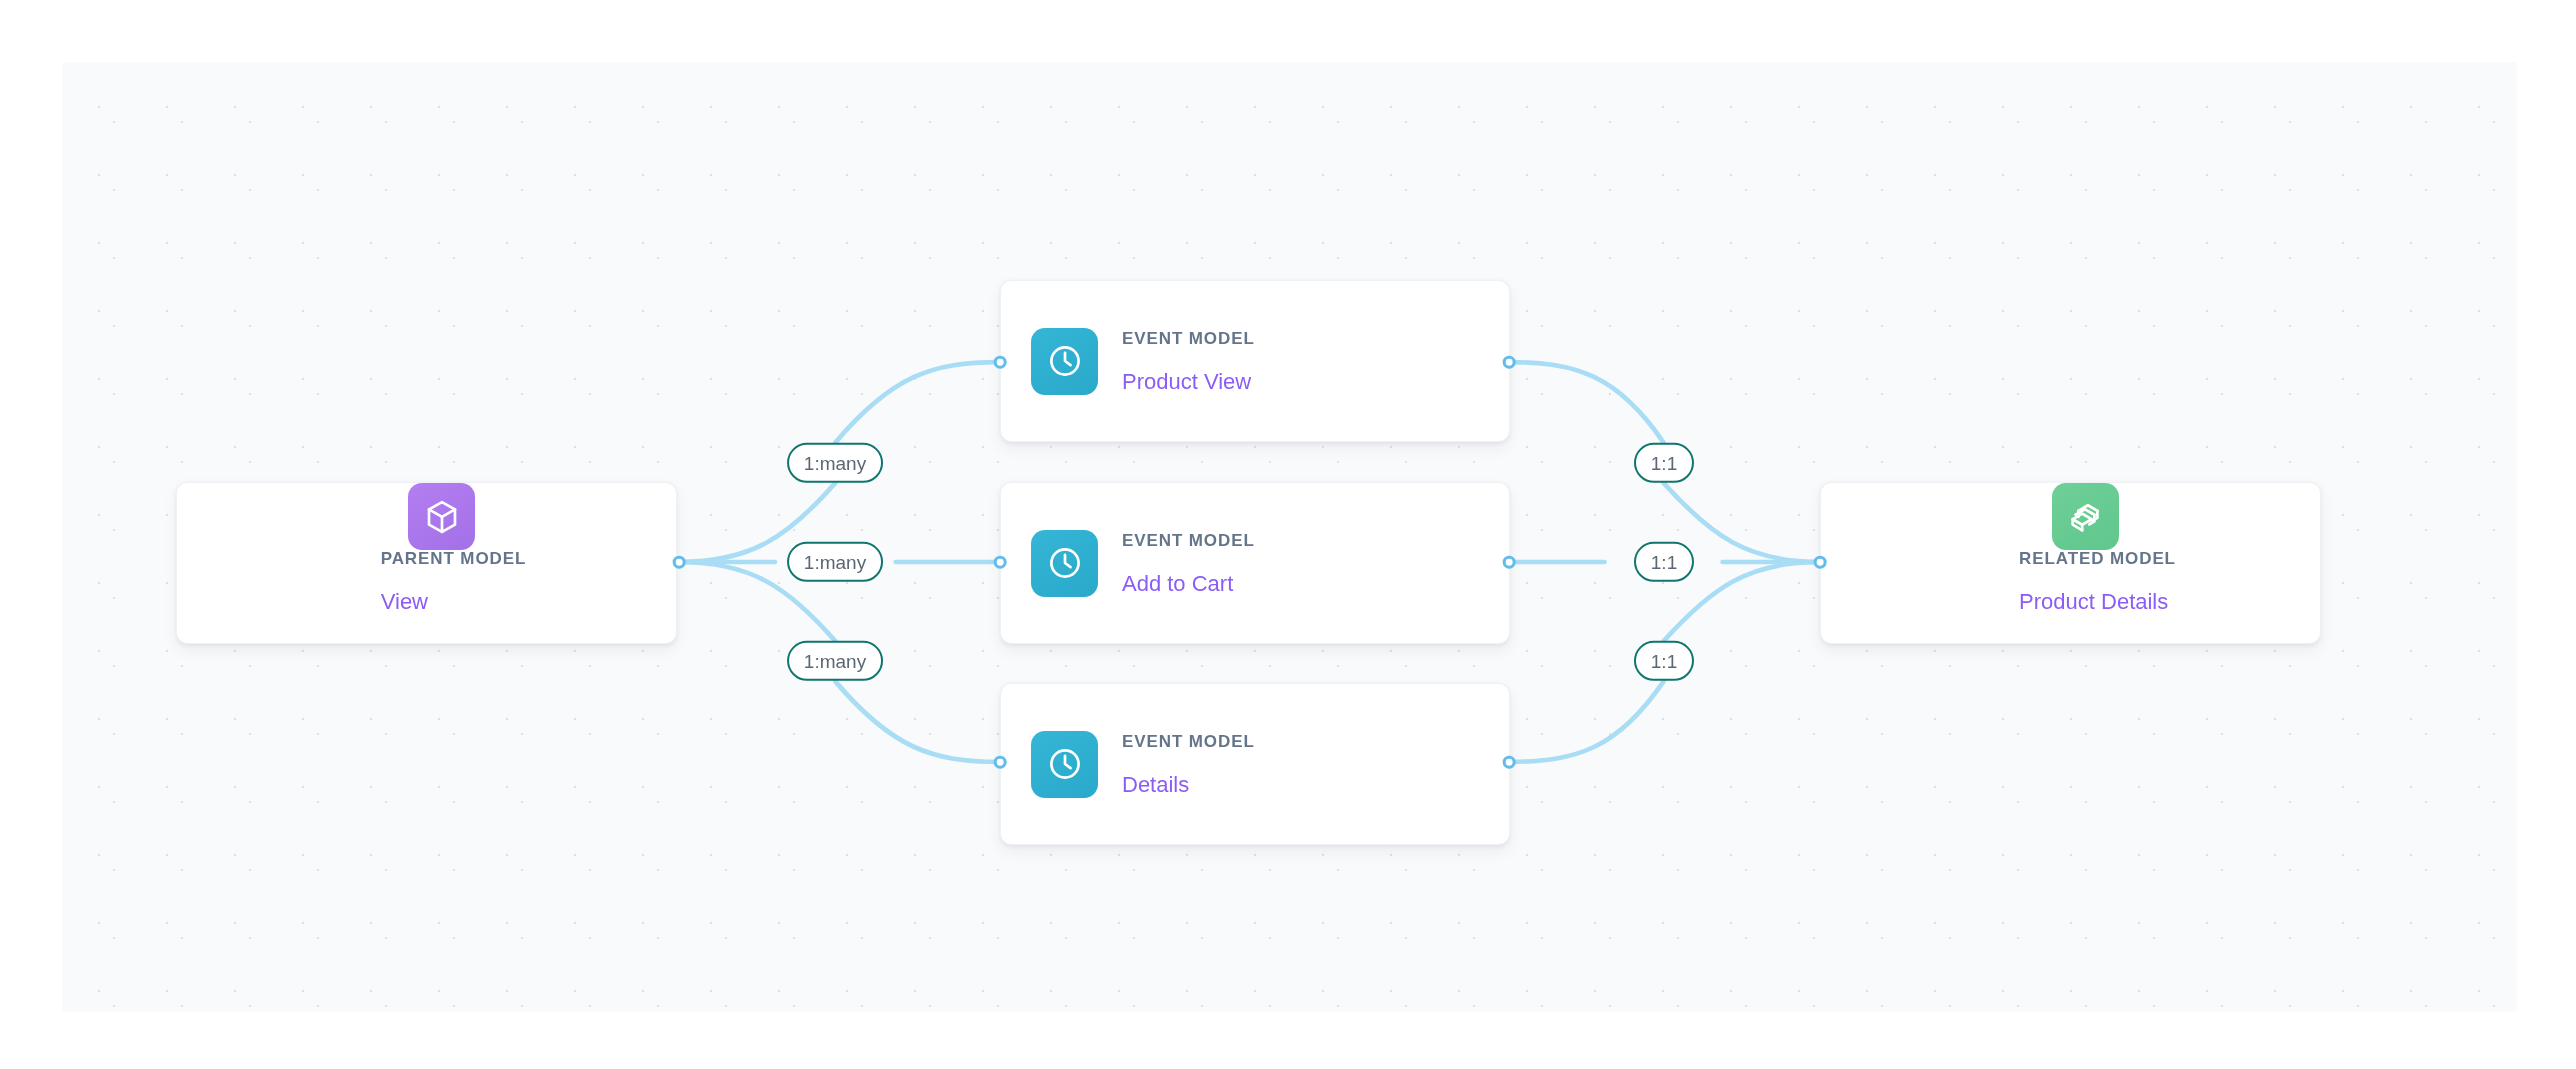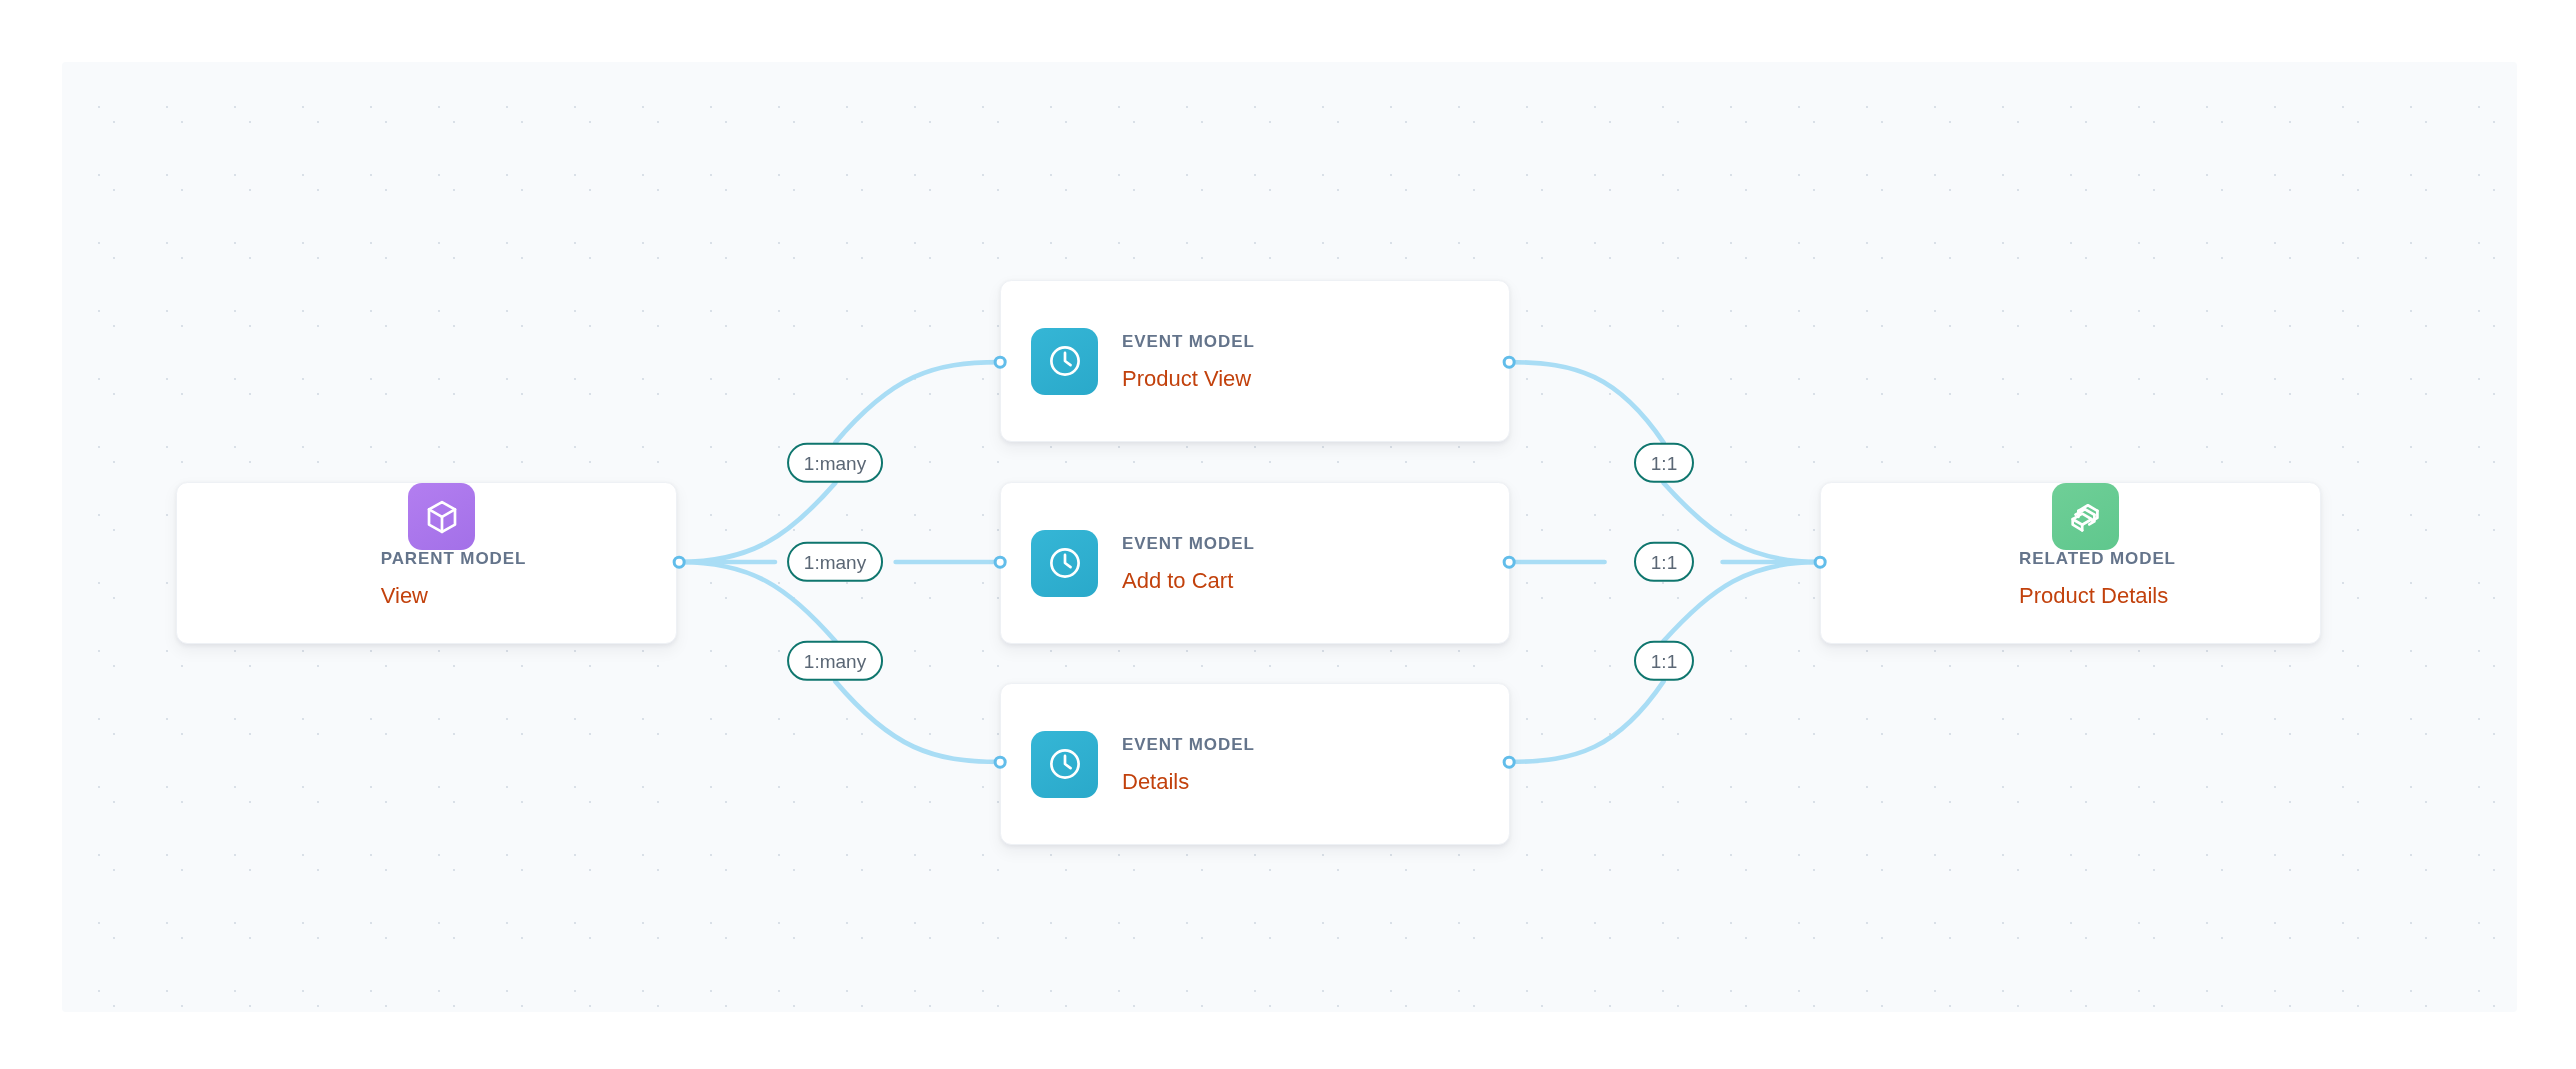--- a/index.html
+++ b/index.html
@@ -24,26 +24,26 @@
   .node{
     position:absolute;background:#ffffff;border:0.7px solid #eef1f5;
     border-radius:11.4px;box-shadow:0 1.3px 4.7px rgba(15,23,42,.055),0 6.7px 16px rgba(15,23,42,.055);
     display:flex;align-items:center;box-sizing:border-box;padding-left:30px;
   }
   .tile{
     width:67px;height:67px;border-radius:14px;flex:0 0 auto;
     display:flex;align-items:center;justify-content:center;
   }
   .tile svg{width:38px;height:38px;display:block;}
-  .ntext{margin-left:24px;display:flex;flex-direction:column;gap:18px;}
+  .ntext{margin-left:24px;display:flex;flex-direction:column;gap:24px;}
   .eyebrow{
     font-size:17px;font-weight:700;letter-spacing:0.9px;color:#64748b;
     line-height:1;text-transform:uppercase;white-space:nowrap;
   }
-  .title{font-size:22px;font-weight:400;color:#c2410c;line-height:1;white-space:nowrap;}
+  .title{font-size:22px;font-weight:400;color:#8b5cf6;line-height:1;white-space:nowrap;}
 
   .tile-parent{background:linear-gradient(150deg,#b37ef0 0%,#a370e8 100%);}
   .tile-event{background:linear-gradient(150deg,#35b6d6 0%,#2aa9ca 100%);}
   .tile-related{background:linear-gradient(150deg,#6fcf97 0%,#5fc78d 100%);}
 
   .port{
     position:absolute;width:12.7px;height:12.7px;border-radius:50%;
     background:#ffffff;border:3px solid #62bdea;box-sizing:border-box;
     transform:translate(-50%,-50%);
   }

